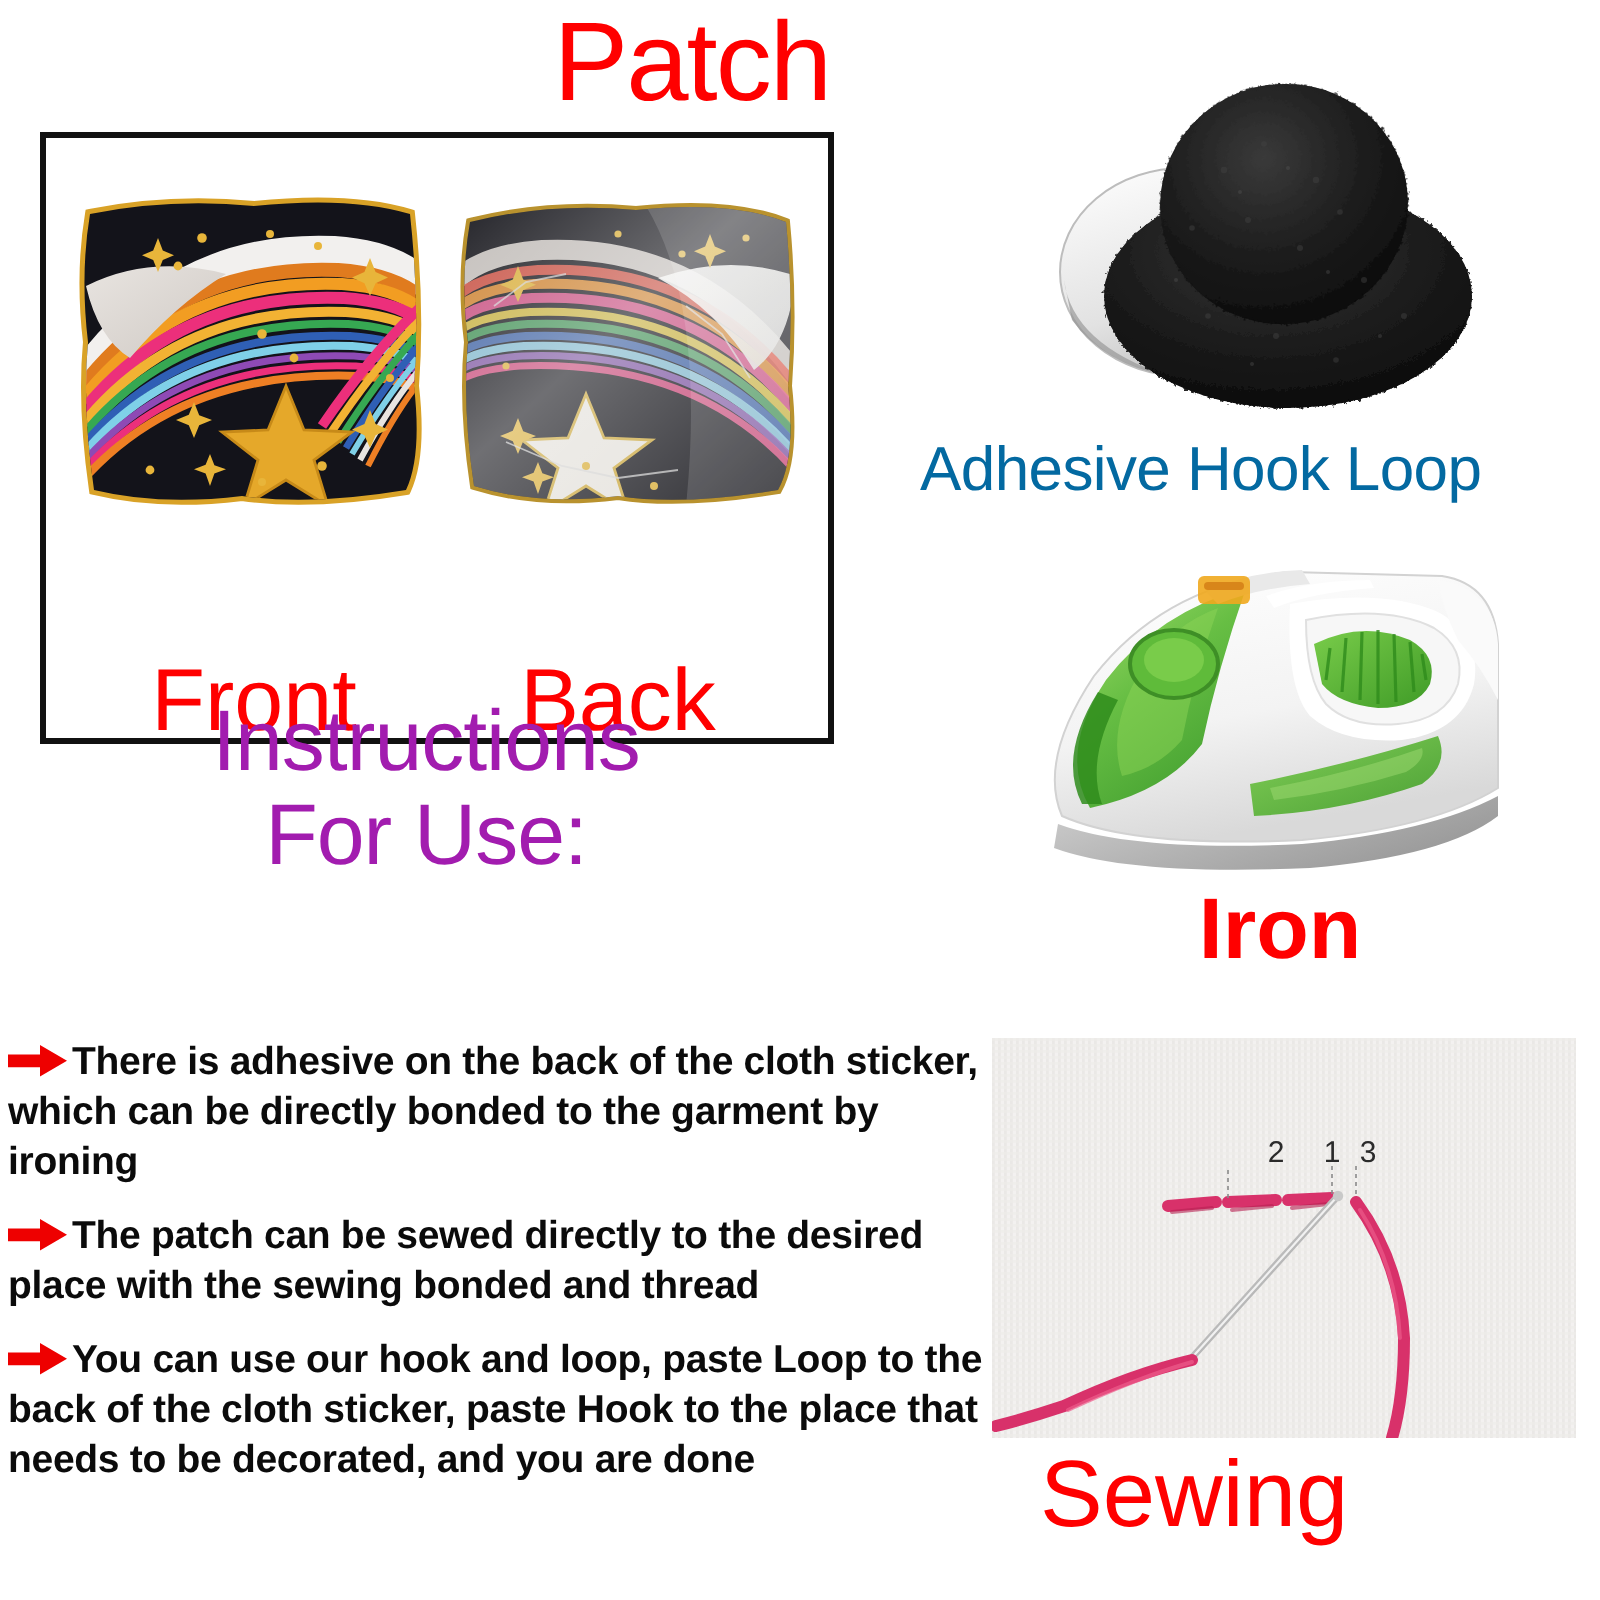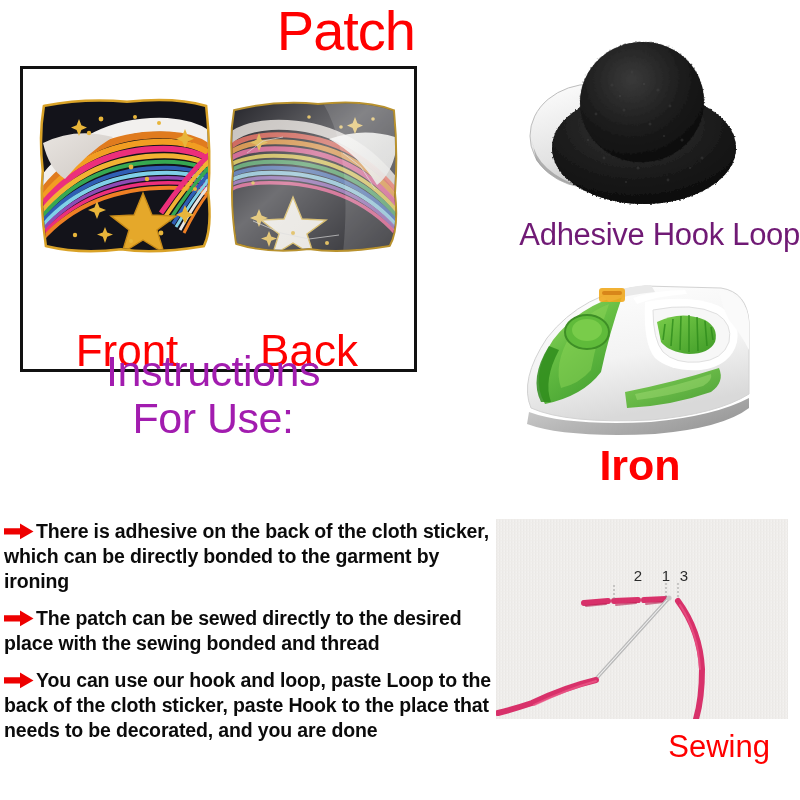--- a/index.html
+++ b/index.html
@@ -54,38 +54,38 @@
     letter-spacing:-0.15px;
   }
   .bullet .arrow{
     display:inline-block;vertical-align:-2px;margin-right:2px;
   }
   .arrow svg{display:block;}
 
   
   .hook-wrap{position:absolute;left:492px;top:40px;width:300px;height:180px;}
   .hook-label{
-    position:absolute;left:460px;top:218px;width:340px;text-align:right;
-    color:#701a75;font-size:31px;line-height:34px;font-weight:400;
+    position:absolute;left:460px;top:218px;width:340px;text-align:left;
+    color:#0369a1;font-size:31px;line-height:34px;font-weight:400;
     letter-spacing:-0.3px;white-space:nowrap;
   }
 
   .iron-wrap{position:absolute;left:505px;top:276px;width:290px;height:170px;}
   .iron-label{
     position:absolute;left:540px;top:442px;width:200px;text-align:center;
     color:#ff0000;font-size:43px;line-height:46px;font-weight:700;
   }
 
   .sew-wrap{
     position:absolute;left:496px;top:519px;width:292px;height:200px;
     overflow:hidden;background:#e9e9e9;
   }
   .sew-label{
-    position:absolute;left:520px;top:726px;width:250px;text-align:right;
-    color:#ff0000;font-size:31px;line-height:42px;font-weight:400;
+    position:absolute;left:520px;top:726px;width:250px;text-align:left;
+    color:#ff0000;font-size:47px;line-height:42px;font-weight:400;
   }
 
   svg{overflow:visible;}
 </style>
 </head>
 <body>
 
 <div class="stage">
 
   <div class="patch-title">Patch</div>

